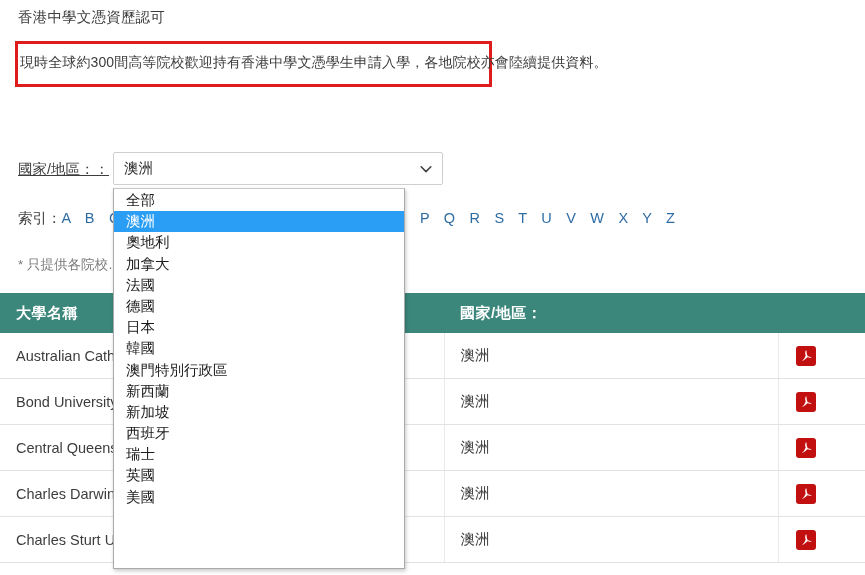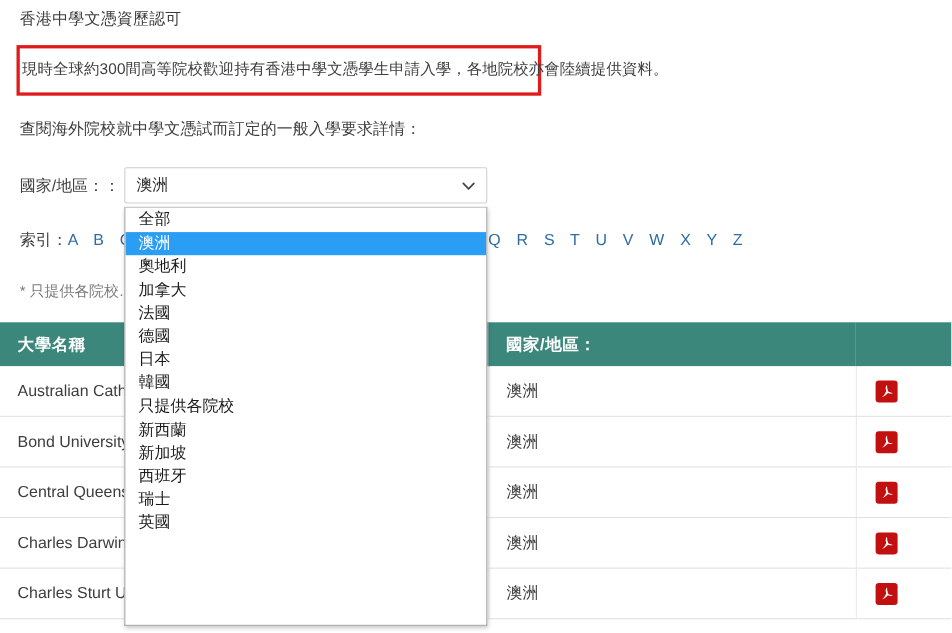--- a/index.html
+++ b/index.html
@@ -64,20 +64,21 @@
   }
 
   
   .field-label {
     position: absolute;
     left: 18px;
     top: 160px;
     font-size: 14.5px;
     color: #3d3d3d;
     white-space: nowrap;
+    text-decoration: underline;
   }
 
   .select-box {
     position: absolute;
     left: 113px;
     top: 152px;
     width: 330px;
     height: 33px;
     box-sizing: border-box;
     border: 1px solid #cfcfcf;
@@ -167,21 +168,21 @@
     display: block;
     width: 22px;
     height: 24px;
   }
 
   
   .dropdown-list {
     position: absolute;
     left: 113px;
     top: 188px;
-    width: 330px;
+    width: 292px;
     height: 381px;
     box-sizing: border-box;
     background: #ffffff;
     border: 1px solid #a9a9a9;
     border-top: 1px solid #c8c8c8;
     box-shadow: 1px 2px 4px rgba(0,0,0,.22);
     overflow: hidden;
     padding: 1px 0 0 0;
   }
   .dd-option {
@@ -201,21 +202,20 @@
 </head>
 <body>
 
 <div id="page">
 
   <div class="page-title">香港中學文憑資歷認可</div>
 
   <div class="highlight-wrap"></div>
   <div class="intro-line">現時全球約300間高等院校歡迎持有香港中學文憑學生申請入學，各地院校亦會陸續提供資料。</div>
 
-  <div class="subline">查閱海外院校就中學文憑試而訂定的一般入學要求詳情：</div>
 
   <div class="field-label">國家/地區：：</div>
 
   <div class="index-row">
     <span>索引：</span><span class="index-letters">A B C D E F G H I J K L M N O P Q R S T U V W X Y Z</span>
   </div>
 
   <div class="note-row">* 只提供各院校…</div>
 
   <table class="table">
@@ -304,21 +304,22 @@
 
   <div class="dropdown-list">
     <div class="dd-option">全部</div>
     <div class="dd-option selected">澳洲</div>
     <div class="dd-option">奧地利</div>
     <div class="dd-option">加拿大</div>
     <div class="dd-option">法國</div>
     <div class="dd-option">德國</div>
     <div class="dd-option">日本</div>
     <div class="dd-option">韓國</div>
-    <div class="dd-option">只提供各院校</div>
+    <div class="dd-option">澳門特別行政區</div>
     <div class="dd-option">新西蘭</div>
     <div class="dd-option">新加坡</div>
     <div class="dd-option">西班牙</div>
     <div class="dd-option">瑞士</div>
     <div class="dd-option">英國</div>
+    <div class="dd-option">美國</div>
   </div>
 
 </div>
 
 </body></html>

